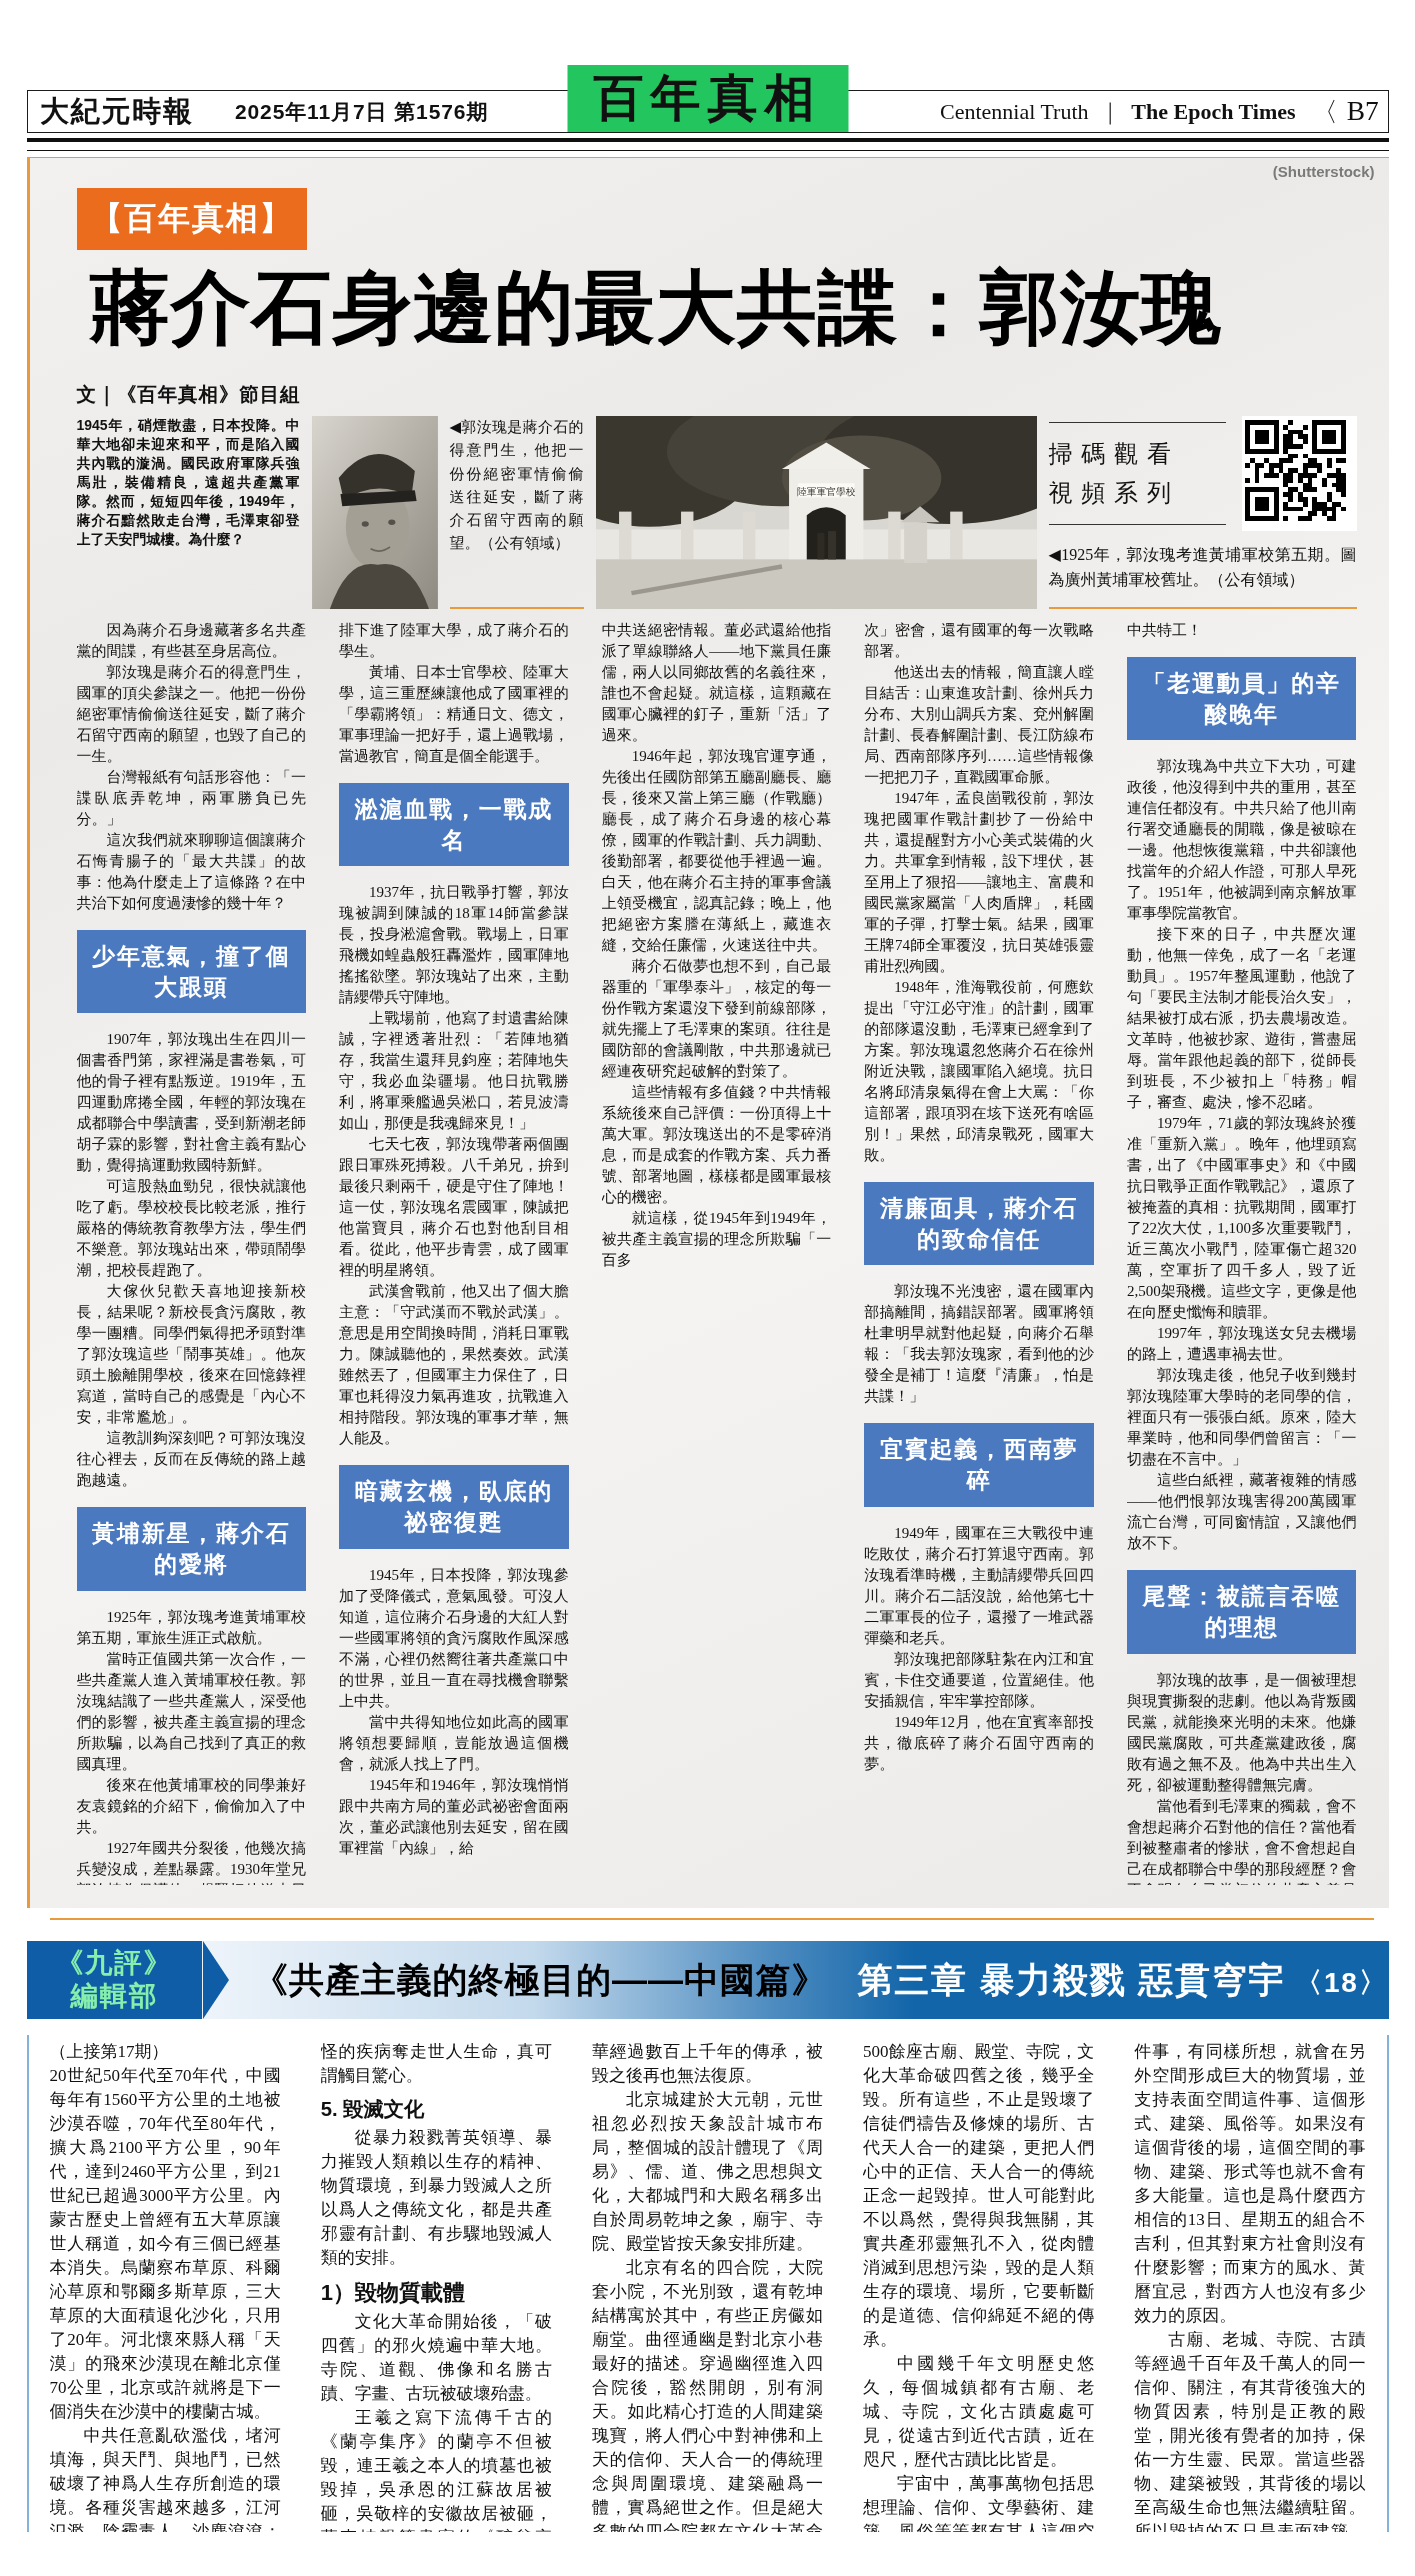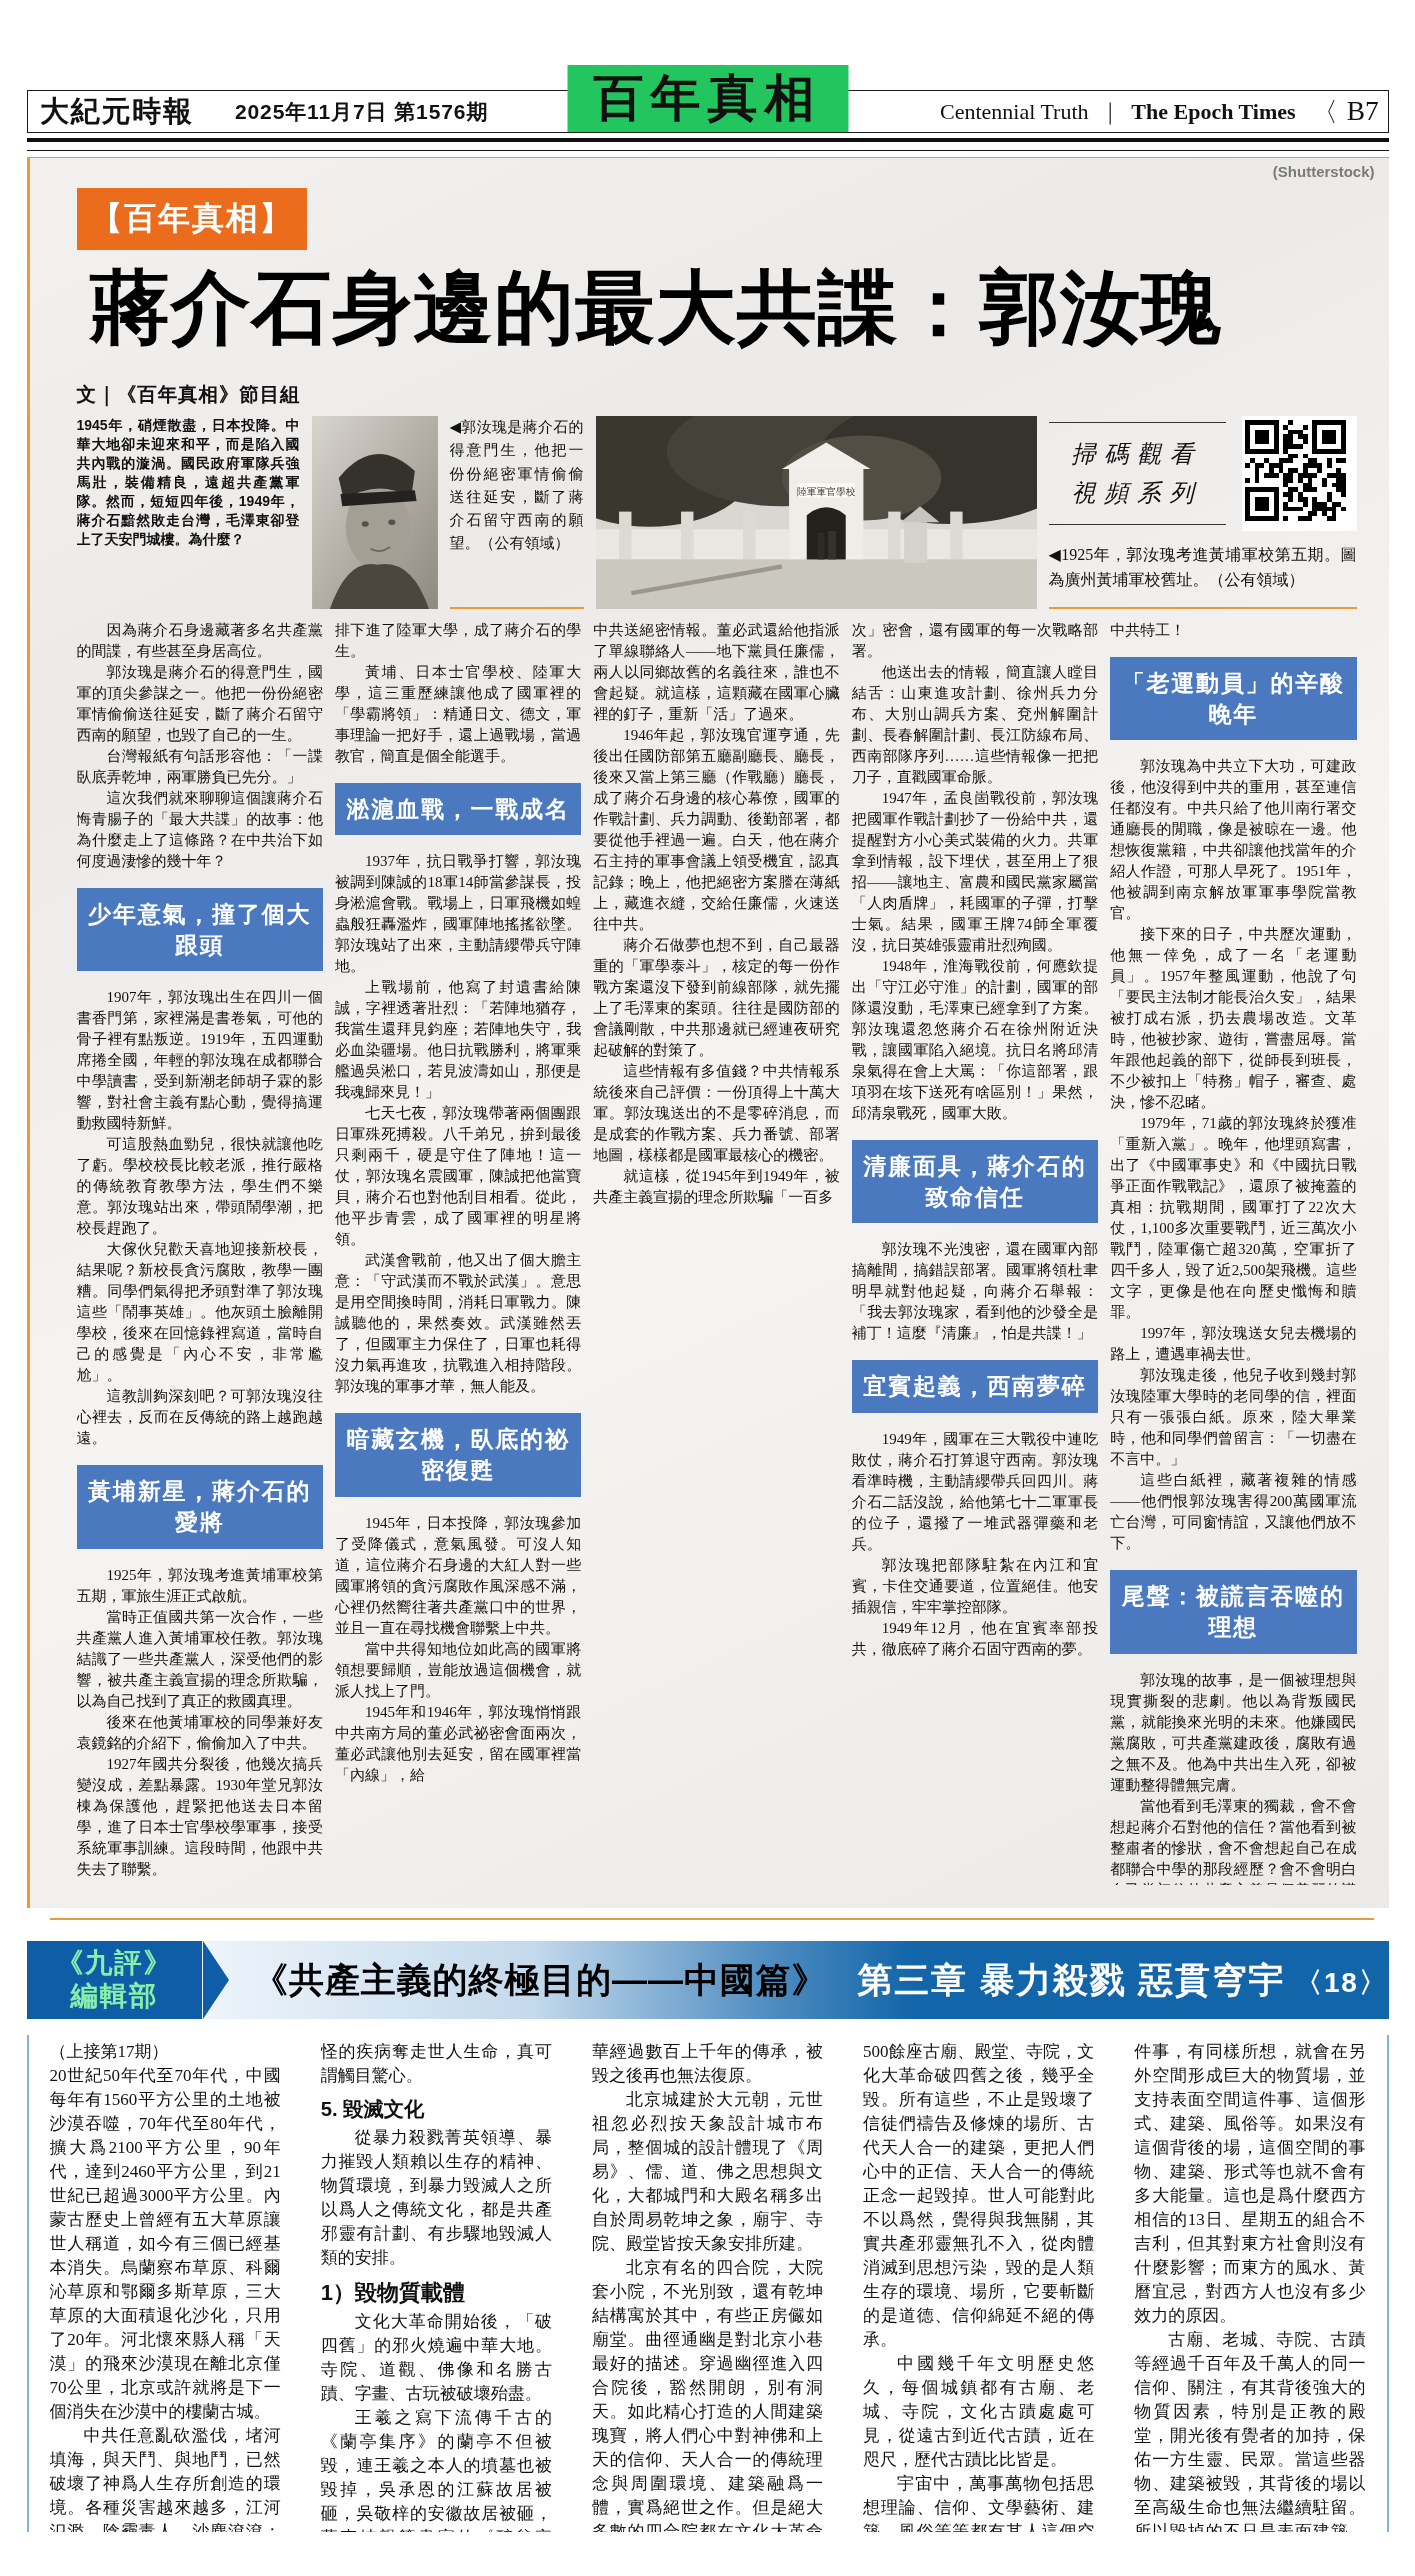--- a/index.html
+++ b/index.html
@@ -39,25 +39,25 @@
   .photo-row{position:absolute;top:258px;left:50px;right:32px;height:193px;display:flex;gap:12px;}
   .intro{width:223px;font-family:"Liberation Sans",sans-serif;font-weight:700;font-size:14px;
         line-height:19px;text-align:justify;overflow:hidden;}
   .photo{background:#cfccc5;overflow:hidden;flex:none;}
   .photo svg{display:block;}
   .cap{font-size:15px;line-height:1.55;text-align:justify;}
   .cap1{width:134px;border-bottom:2.7px solid #e79b3c;padding-bottom:5.3px;}
   .rightinfo{flex:1;display:flex;flex-direction:column;border-bottom:2.7px solid #e79b3c;}
   .scanrow{display:flex;align-items:center;gap:16px;}
   .scanlabel{flex:1;border-top:1.8px solid #333;border-bottom:1.8px solid #333;padding:12.4px 0;
-        font-size:24px;letter-spacing:8.8px;text-align:center;line-height:1.6;font-style:italic;}
+        font-size:24px;letter-spacing:8.8px;line-height:1.6;}
   .qrbox{width:108px;height:108px;background:#fff;padding:3.5px;flex:none;}
   .cap2{margin-top:12.4px;font-size:16px;}
   
-  .columns{position:absolute;top:462px;left:50px;right:32px;height:1265px;display:flex;gap:12px;}
+  .columns{position:absolute;top:462px;left:50px;right:32px;height:1265px;display:flex;gap:33px;}
   .col{flex:1;overflow:hidden;font-size:15px;line-height:21px;text-align:justify;}
   .blk-p{text-indent:2em;margin:0;}
   .blk-c{text-indent:0;margin:0;}
   .blk-h{background:#4b79bf;color:#fff;font-family:"Liberation Sans",sans-serif;font-weight:800;
         font-size:23px;line-height:1.35;text-align:center;padding:10.6px 5.3px;margin:16px 0;
         letter-spacing:1.8px;text-indent:0;}
   .blk-s{font-family:"Liberation Sans",sans-serif;font-weight:800;font-size:20.3px;margin:8.8px 0 5.3px;text-indent:0;}
   .blk-s2{font-family:"Liberation Sans",sans-serif;font-weight:800;font-size:22px;margin:10.6px 0 5.3px;text-indent:0;}
   
   .divider{position:absolute;top:1918px;left:50px;right:41px;border-top:2.7px solid #e79b3c;}

